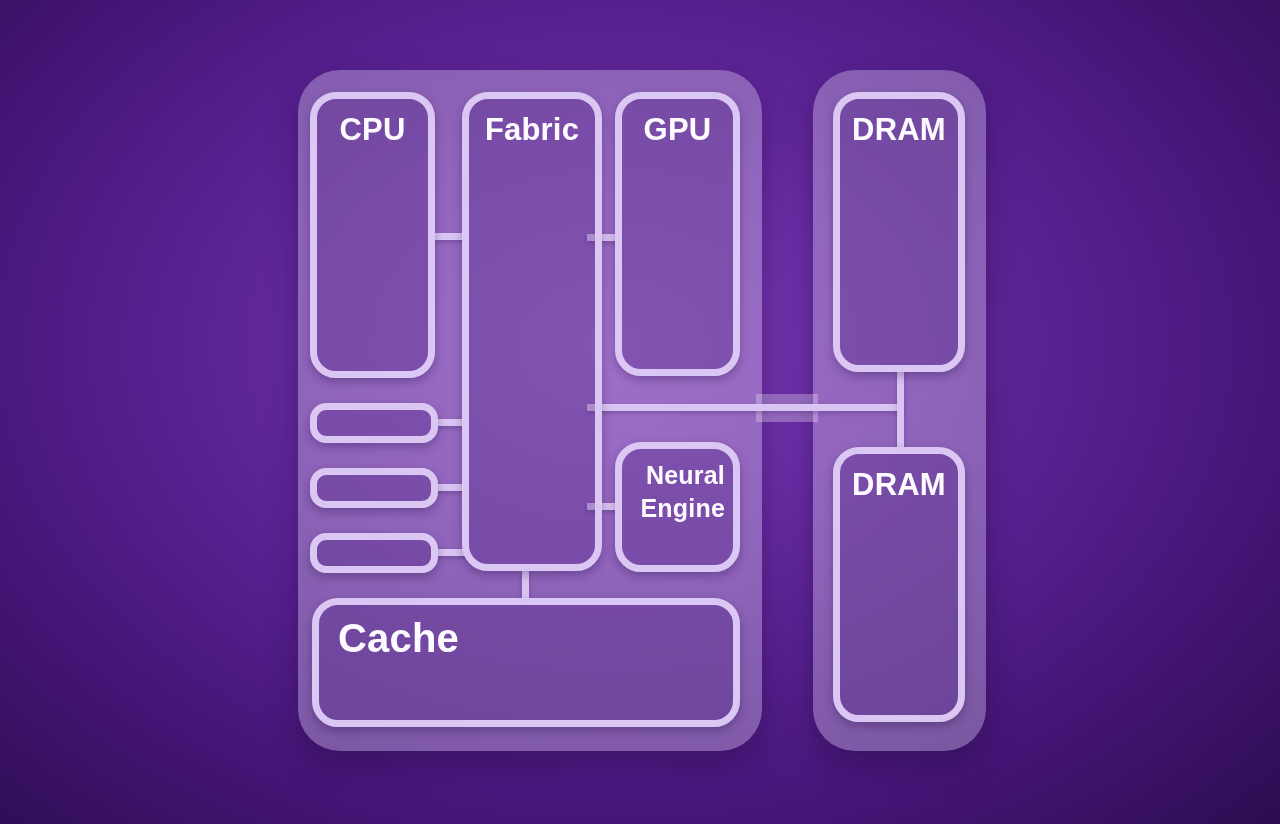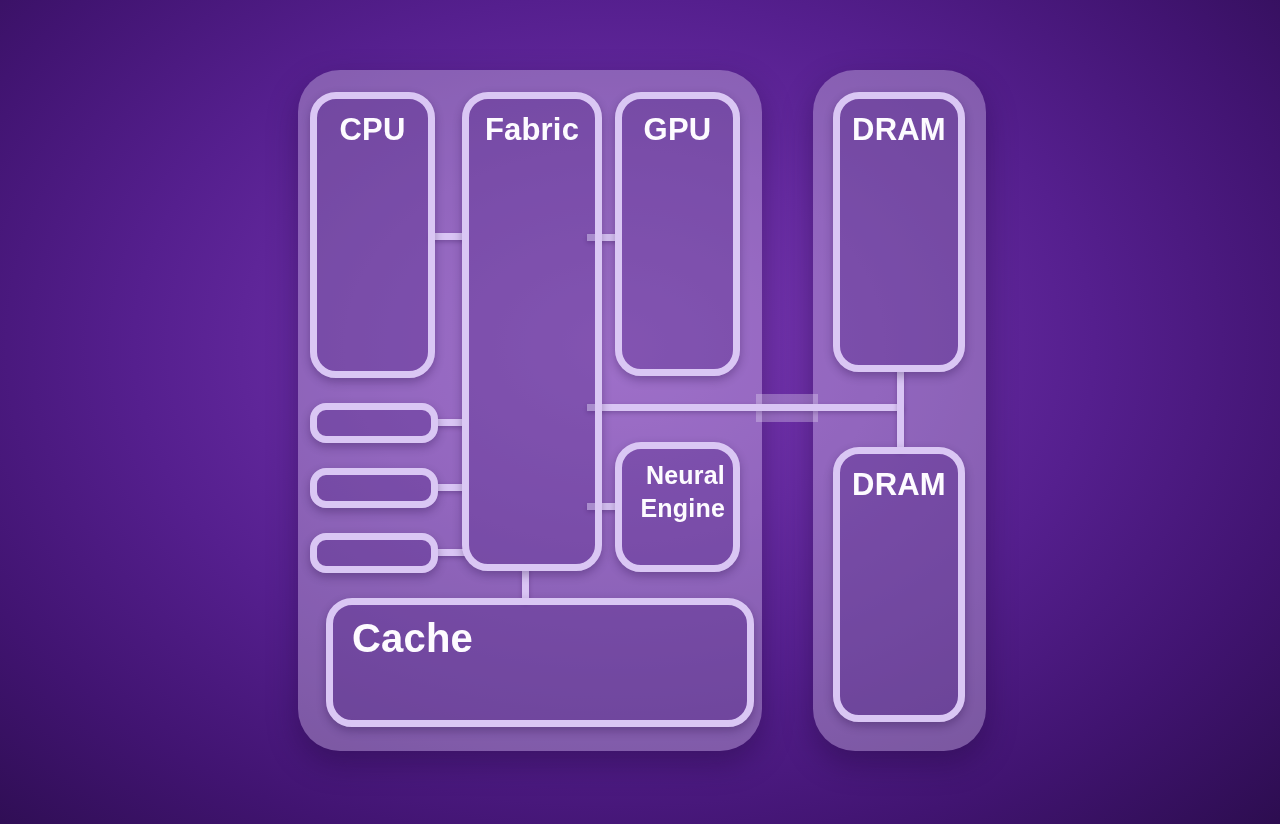--- a/index.html
+++ b/index.html
@@ -64,21 +64,21 @@
     box-shadow: 0 4px 10px rgba(30, 8, 60, 0.30);
   }
   .b-cpu    { left: 310px; top: 92px;  width: 125px; height: 286px; }
   .b-fabric { left: 462px; top: 92px;  width: 140px; height: 479px; }
   .b-gpu    { left: 615px; top: 92px;  width: 125px; height: 284px; }
   .b-io     { left: 310px; width: 128px; height: 40px; border-radius: 16px; }
   .b-io1    { top: 403px; }
   .b-io2    { top: 468px; }
   .b-io3    { top: 533px; }
   .b-ne     { left: 615px; top: 442px; width: 125px; height: 130px; }
-  .b-cache  { left: 312px; top: 598px; width: 428px; height: 129px; margin-left: 14px; }
+  .b-cache  { left: 312px; top: 598px; width: 428px; height: 129px; }
   .b-dram1  { left: 833px; top: 92px;  width: 132px; height: 280px; }
   .b-dram2  { left: 833px; top: 447px; width: 132px; height: 275px; }
 
   
   .label {
     position: absolute;
     color: #fdfbff;
     font-weight: bold;
     letter-spacing: 0.2px;
   }

